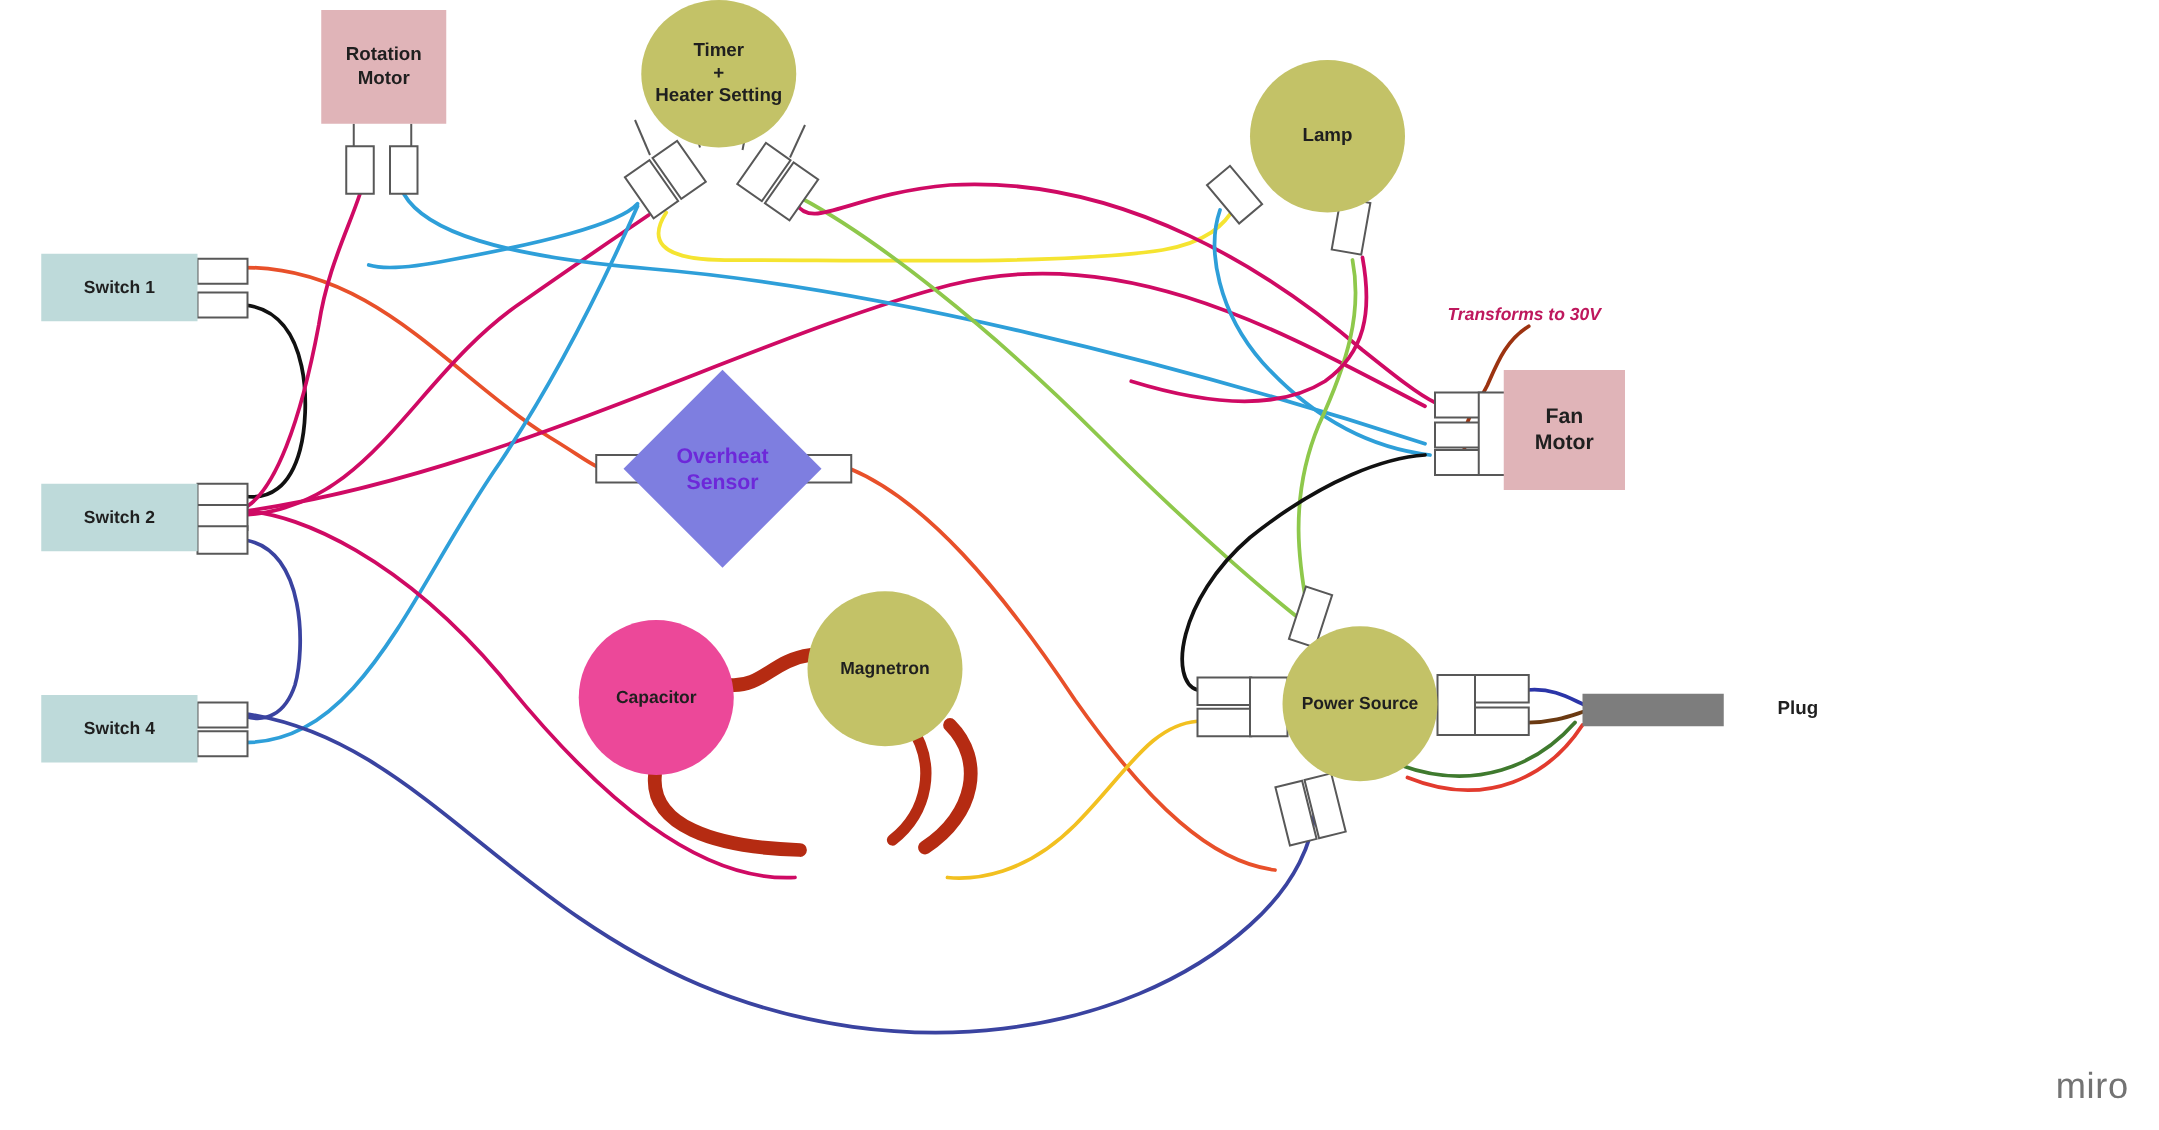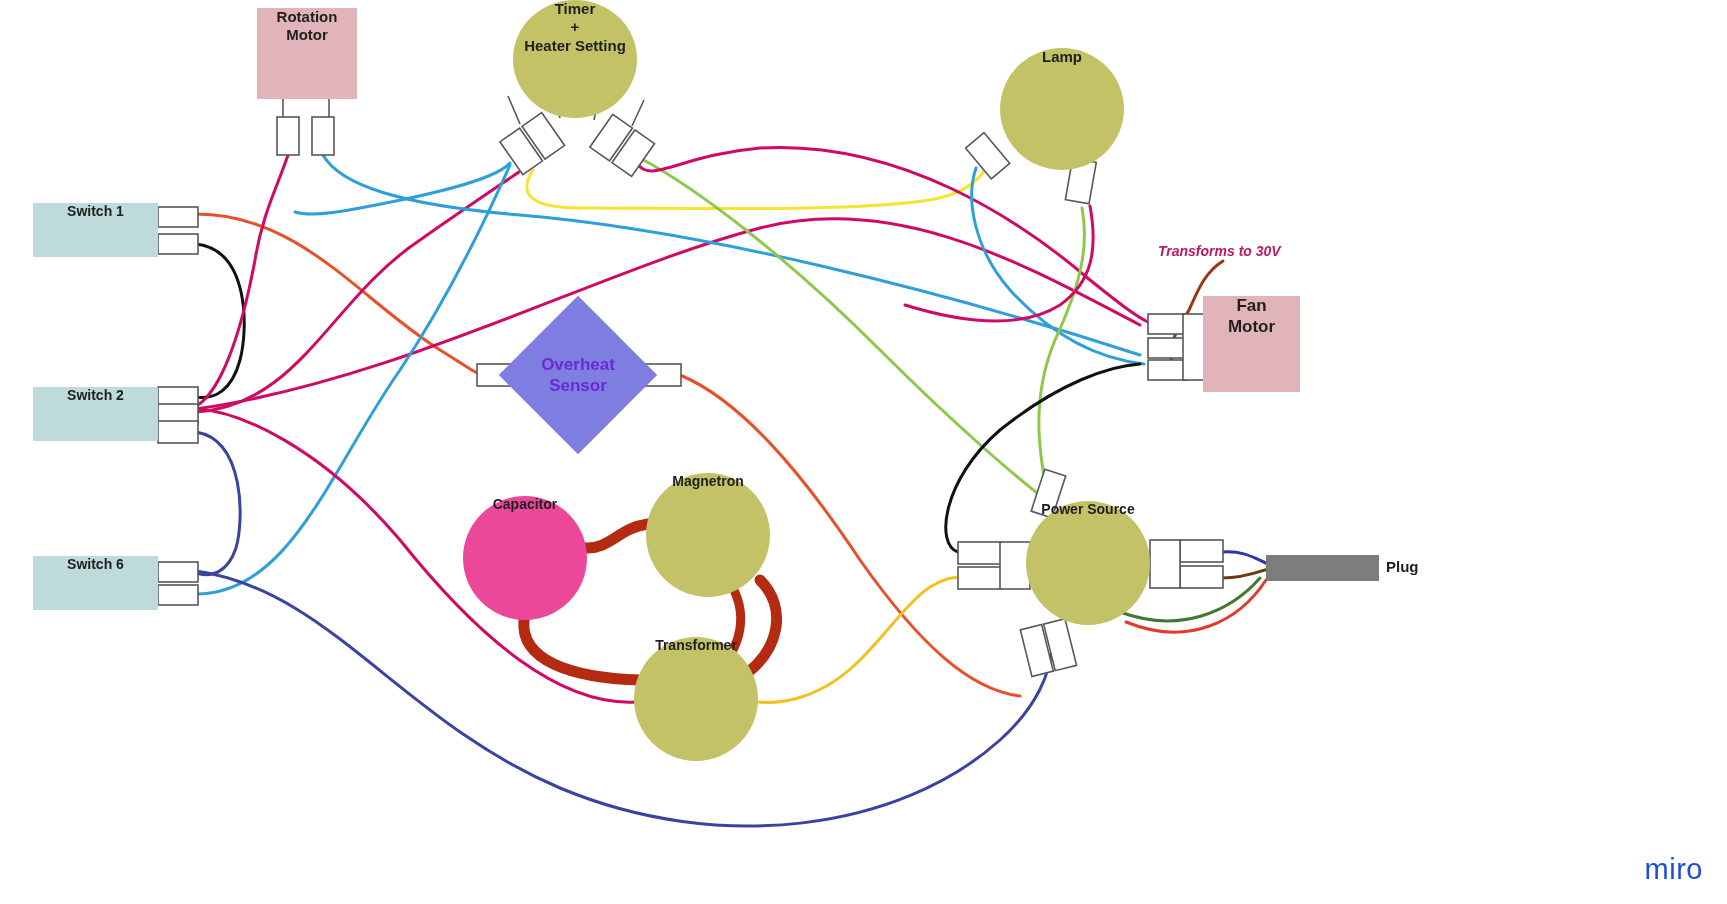--- a/index.html
+++ b/index.html
@@ -22,20 +22,21 @@
   #wire-layer {
     position: absolute;
     left: 0;
     top: 0;
     width: 1727px;
     height: 904px;
   }
   .node {
     position: absolute;
     display: flex;
+    align-items: center;
     justify-content: center;
     text-align: center;
     box-sizing: border-box;
     color: #1f1f1f;
     font-weight: bold;
     line-height: 1.22;
     z-index: 5;
   }
   .node.rect { border-radius: 0; }
   .node.circle { border-radius: 50%; }
@@ -52,21 +53,21 @@
     position: absolute;
     font-weight: bold;
     color: #1f1f1f;
     z-index: 7;
     white-space: nowrap;
   }
   .watermark {
     position: absolute;
     right: 24px;
     bottom: 18px;
-    color: #1d4ed8;
+    color: #737373;
     font-size: 29px;
     letter-spacing: 0.5px;
     font-weight: normal;
     z-index: 9;
   }
 </style>
 </head>
 <body>
 
 <div id="canvas">
@@ -214,39 +215,36 @@
 
   <div class="node rect" style="left:33px; top:203px; width:125px; height:54px; background:#bedada; font-size:14px;">
     <span class="node-label">Switch 1</span>
   </div>
 
   <div class="node rect" style="left:33px; top:387px; width:125px; height:54px; background:#bedada; font-size:14px;">
     <span class="node-label">Switch 2</span>
   </div>
 
   <div class="node rect" style="left:33px; top:556px; width:125px; height:54px; background:#bedada; font-size:14px;">
-    <span class="node-label">Switch 6</span>
+    <span class="node-label">Switch 4</span>
   </div>
 
   <div class="node rect" style="left:1203px; top:296px; width:97px; height:96px; background:#e0b4b8; font-size:17px;">
     <span class="node-label">Fan
 Motor</span>
   </div>
 
   <div class="node circle" style="left:463px; top:496px; width:124px; height:124px; background:#ec4899; font-size:14px;">
     <span class="node-label">Capacitor</span>
   </div>
 
   <div class="node circle" style="left:646px; top:473px; width:124px; height:124px; background:#c3c267; font-size:14px;">
     <span class="node-label">Magnetron</span>
   </div>
 
-  <div class="node circle" style="left:634px; top:637px; width:124px; height:124px; background:#c3c267; font-size:14px;">
-    <span class="node-label">Transformer</span>
-  </div>
 
   <div class="node circle" style="left:1026px; top:501px; width:124px; height:124px; background:#c3c267; font-size:14px;">
     <span class="node-label">Power Source</span>
   </div>
 
   <div class="node rect" style="left:1266px; top:555px; width:113px; height:26px; background:#7d7d7d; font-size:14px;">
     <span class="node-label"></span>
   </div>
 
   <div style="position:absolute; left:499px; top:296px; width:158px; height:158px; z-index:5;">
@@ -254,17 +252,17 @@
                 background:#7e7ee0; transform:rotate(45deg);"></div>
     <div style="position:absolute; left:0; top:0; width:158px; height:158px;
                 display:flex; align-items:center; justify-content:center;">
       <span class="node-label" style="font-weight:bold; font-size:17px; color:#6d28d9; text-align:center; line-height:1.25;">Overheat
 Sensor</span>
     </div>
   </div>
 
   <div class="annotation" style="left:1158px; top:243px; font-size:14px;">Transforms to 30V</div>
 
-  <div class="plug-label" style="left:1386px; top:558px; font-size:15px;">Plug</div>
+  <div class="plug-label" style="left:1422px; top:558px; font-size:15px;">Plug</div>
 
   <div class="watermark">miro</div>
 
 </div>
 
 </body></html>

